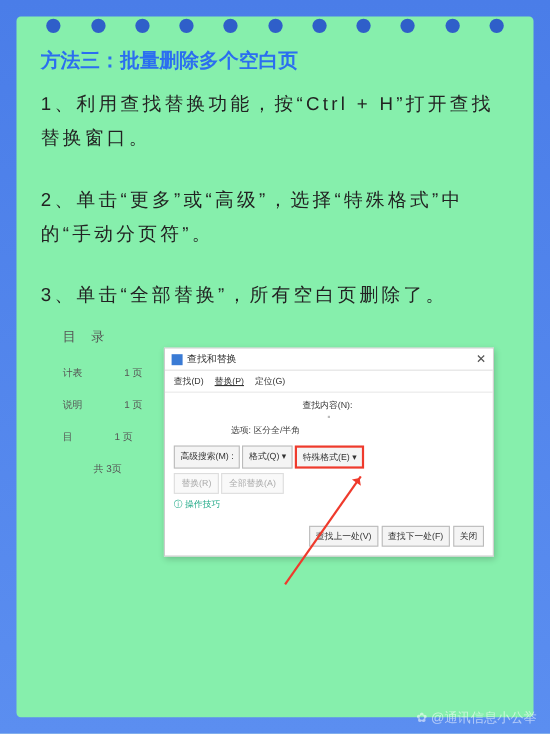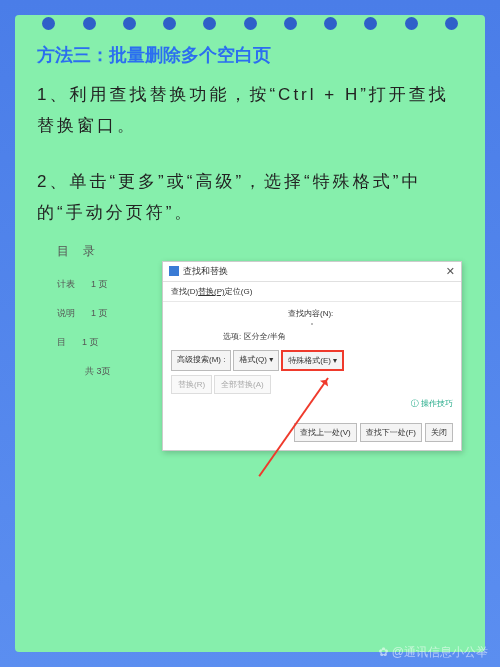--- a/index.html
+++ b/index.html
@@ -52,60 +52,60 @@
       position: relative;
       height: 215px;
     }
     .doc-bg {
       position: absolute;
       left: 20px; top: 0;
       font-size: 10px;
       color: #555;
     }
     .doc-title { font-size: 12px; letter-spacing: 14px; margin-bottom: 18px; }
-    .doc-row { display: flex; gap: 16px; margin-bottom: 16px; font-size: 9px; }
+    .doc-row { display: flex; gap: 38px; margin-bottom: 16px; font-size: 9px; }
     .doc-total { font-size: 9px; margin-left: 28px; }
     .dialog {
       position: absolute;
-      left: 125px; top: 18px;
+      left: 112px; top: 18px;
       width: 300px;
       background: #fff;
       border: 1px solid #ccc;
       box-shadow: 1px 2px 6px rgba(0,0,0,.2);
       font-size: 9px;
       color: #333;
     }
     .dlg-title {
       background: #fff;
       border-bottom: 1px solid #e0e0e0;
       padding: 3px 6px;
       display: flex;
       justify-content: space-between;
       align-items: center;
     }
     .dlg-title .icon { width: 10px; height: 10px; background: #3a7bd5; margin-right: 4px; }
     .dlg-title .ttxt { flex: 1; font-size: 9px; }
     .dlg-title .x { font-size: 11px; color: #555; }
-    .dlg-tabs { display: flex; padding: 4px 8px; border-bottom: 1px solid #e8e8e8; }
+    .dlg-tabs { display: flex; gap: 10px; padding: 4px 8px; border-bottom: 1px solid #e8e8e8; }
     .dlg-tab { font-size: 8px; color: #333; }
     .dlg-tab.active { text-decoration: underline; }
     .dlg-body { padding: 6px 8px 10px; }
     .dlg-row { display: flex; align-items: center; margin-bottom: 6px; gap: 4px; flex-direction: column; }
     .dlg-label { width: 48px; font-size: 8px; }
     .dlg-input { flex: 1; height: 14px; border: 1px solid #bbb; }
     .dlg-opts { font-size: 8px; color: #444; margin: 4px 0 8px 52px; }
     .dlg-buttons { display: flex; gap: 2px; margin: 8px 0 4px; }
     .dlg-btn {
       font-size: 8px; padding: 3px 5px;
       border: 1px solid #bbb; background: #f4f4f4;
     }
     .dlg-btn.hl { border: 2px solid #ef3a2c; }
     .dlg-buttons2 { display: flex; gap: 2px; margin-top: 4px; }
     .dlg-btn2 { font-size: 8px; padding: 3px 6px; border: 1px solid #ddd; background: #f9f9f9; color: #aaa;}
-    .dlg-hint { color: #2a8; font-size: 8px; margin: 4px 0; text-align: right; }
+    .dlg-hint { color: #2a8; font-size: 8px; margin: 4px 0; }
     .dlg-footer { display: flex; justify-content: flex-end; gap: 3px; padding: 0 8px 8px; align-items: flex-end; }
     .arrow {
       position: absolute;
       width: 2px; height: 120px;
       background: #ef3a2c;
       left: 290px; top: 135px;
       transform: rotate(35deg);
       transform-origin: top;
     }
     .arrow:before {
@@ -136,20 +136,21 @@
     <div class="dot"></div>
   <div class="dot"></div>
     <div class="dot"></div>
     <div class="dot"></div>
 </div>
 
 <div class="paper">
   <div class="title">方法三：批量删除多个空白页</div>
   <div class="step">1、利用查找替换功能，按“Ctrl + H”打开查找替换窗口。</div>
   <div class="step">2、单击“更多”或“高级”，选择“特殊格式”中的“手动分页符”。</div>
+  <div class="step">3、单击“全部替换”，所有空白页删除了。</div>
 
   <div class="screenshot-wrap">
     <div class="doc-bg">
       <div class="doc-title">目录</div>
       <div class="doc-row">
           <span>计表</span>
           <span>1 页</span>
         </div>
       <div class="doc-row">
           <span>说明</span>

